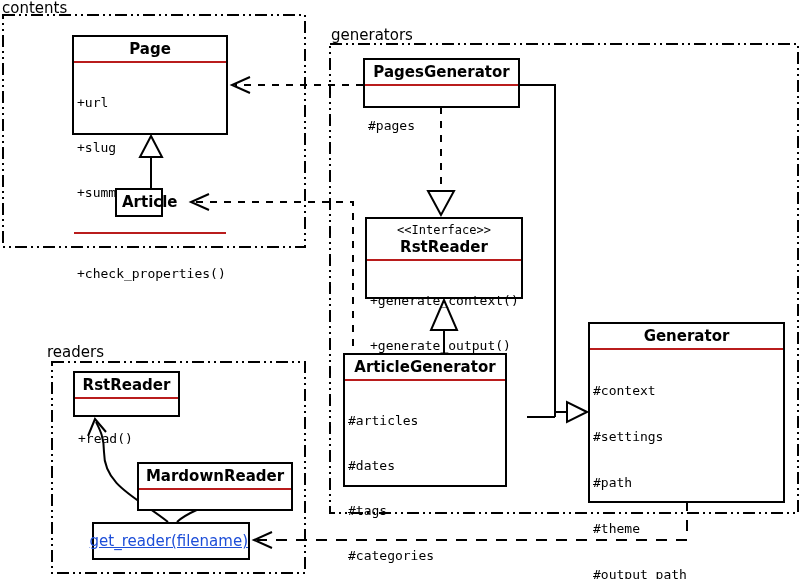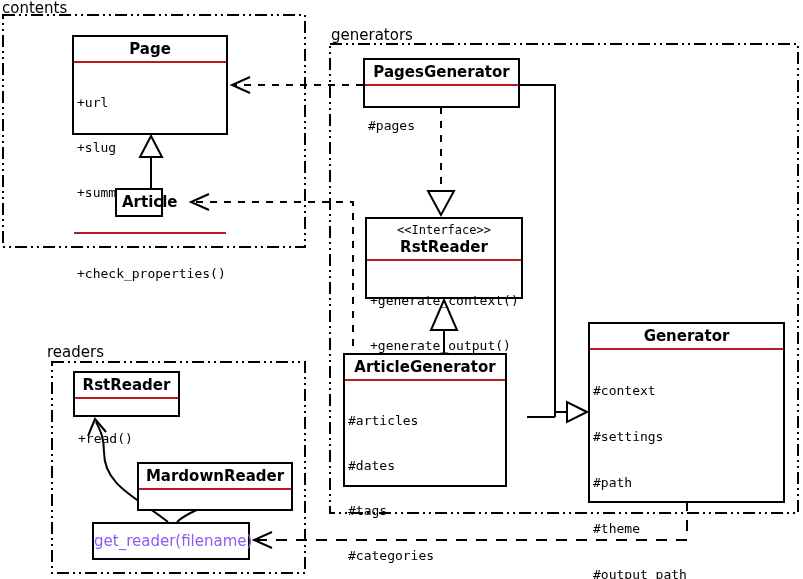--- a/index.html
+++ b/index.html
@@ -25,22 +25,22 @@
     font-weight:normal;text-align:center;display:block;
   }
   .uml-members{
     border-top:2px solid #b91c1c;padding:2px 3px;flex:0 0 auto;
     font:13px/15px "DejaVu Sans Mono","Liberation Mono",monospace;
     white-space:pre;overflow:hidden;
   }
   .uml-members div{height:15px;}
   .plain-box{
     position:absolute;z-index:1;background:#ffffff;border:2px solid #000;
-    box-sizing:border-box;display:flex;align-items:center;justify-content:flex-start;
-    font:15px "DejaVu Sans","Liberation Sans",sans-serif;color:#8b5cf6;
+    box-sizing:border-box;display:flex;align-items:center;justify-content:flex-end;
+    font:15px "DejaVu Sans","Liberation Sans",sans-serif;color:#1d4ed8;text-decoration:underline;
   }
 </style>
 </head>
 <body>
 
 <div id="canvas">
 
   <svg id="edges" width="803" height="579" viewBox="0 0 803 579">
 
     <rect x="3" y="15" width="302" height="232" fill="none" stroke="#000" stroke-width="2" stroke-dasharray="12 4 2 4 2 4"></rect>

